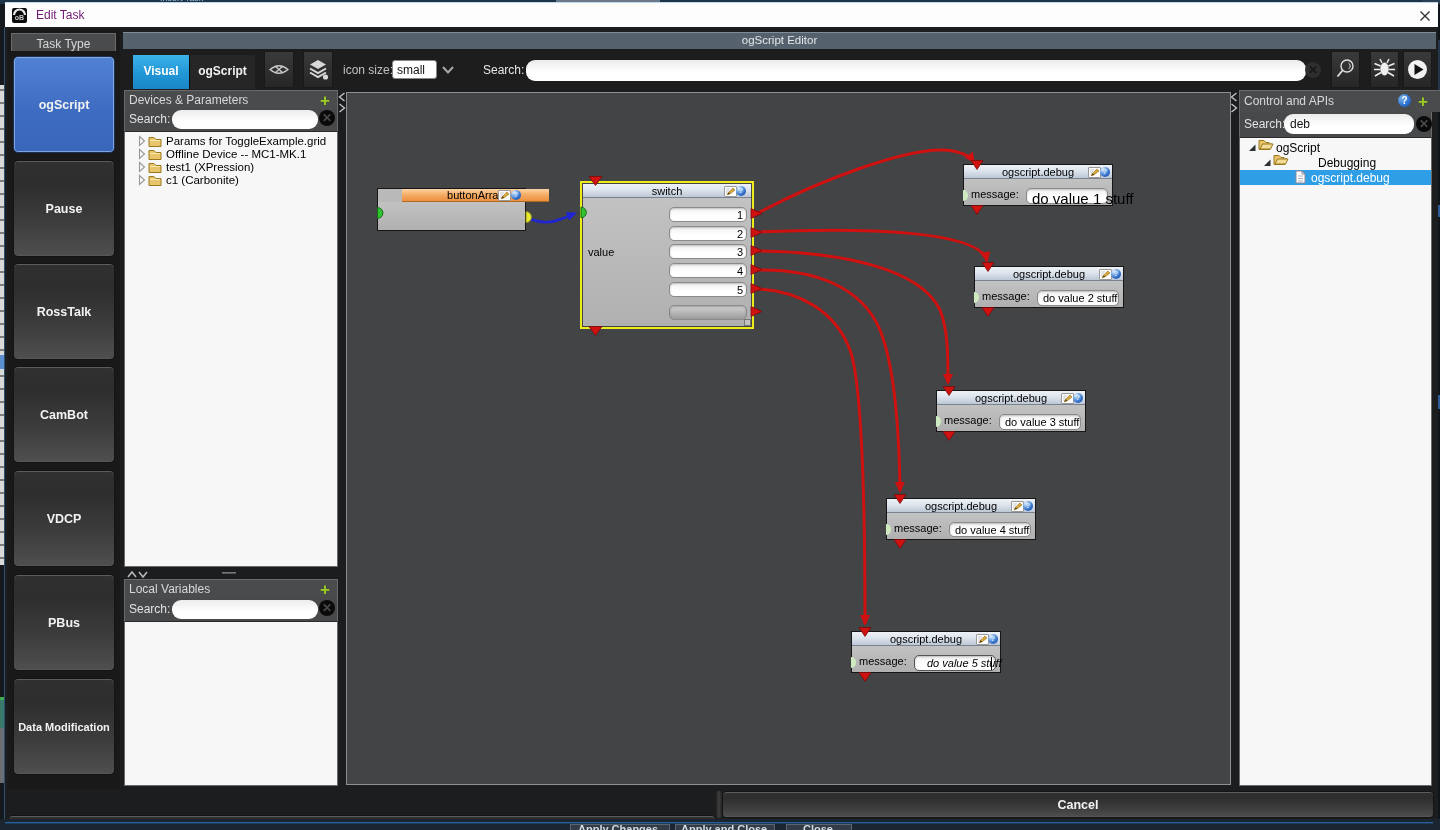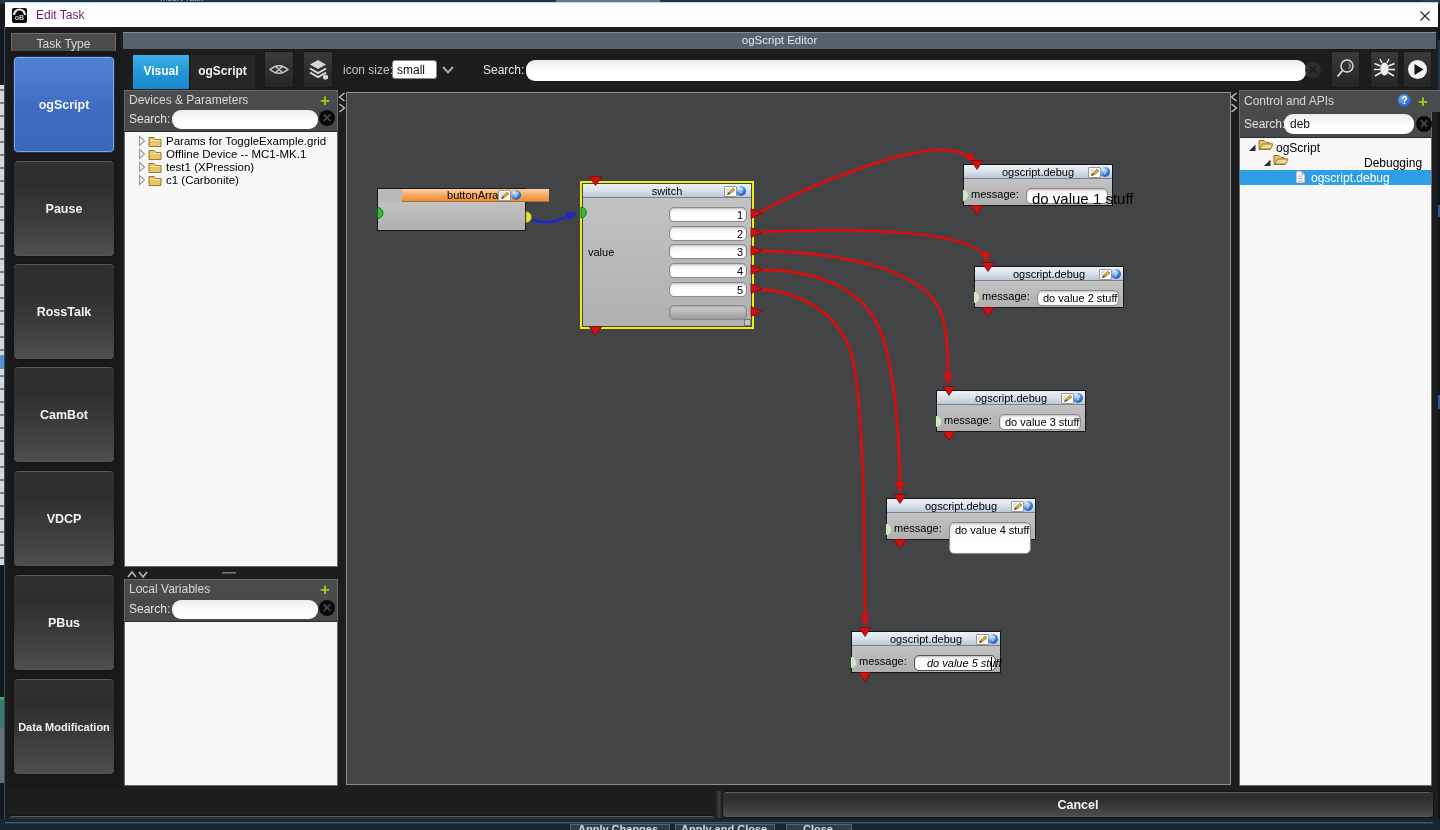--- a/index.html
+++ b/index.html
@@ -327,21 +327,21 @@
   <div class="pencil" style="right:11px;top:2px;">
       <svg style="display:block" width="11" height="9" viewBox="0 0 11 9">
         <path d="M1.2 2 L5 2 M1.2 4 L4 4 M1.2 6 L3.2 6" stroke="#b8b8c0" stroke-width="0.8"></path>
         <path d="M2.2 7.8 L3.8 5.2 L7.8 1 L10 3 L5.2 6.8 Z" fill="#d9a93c" stroke="#8a6a14" stroke-width="0.6"></path>
         <path d="M2.2 7.8 L3.8 5.2 L5.2 6.8 Z" fill="#5a4010"></path>
       </svg>
     </div>
   <div class="qball" style="right:2px;top:2px;">?</div>
   <div class="abs" style="left:7px;top:23px;font-size:11px;color:#000;">message:</div>
   <div class="abs" style="left:-1px;top:25px;width:5px;height:11px;background:#cdeac0;border-radius:0 6px 6px 0;"></div>
-  <div class="wfield" style="left:62px;top:23px;width:82px;height:32px;">
+  <div class="wfield" style="left:62px;top:23px;width:82px;height:15px;">
       <span style="position:absolute;left:5px;top:1px;font-size:11px;white-space:nowrap;">do value 4 stuff</span>
     </div>
 </div>
 <div class="node dbg" style="left:851px;top:631px;width:150px;height:42px;">
   <div class="nhead">
       <div class="ntitle">ogscript.debug</div>
     </div>
   <div class="nbody"></div>
   <div class="pencil" style="right:11px;top:2px;">
       <svg style="display:block" width="11" height="9" viewBox="0 0 11 9">
@@ -435,21 +435,21 @@
     <path d="M21 12 L23.5 7 L34 7 L31.5 12 Z" fill="#f2dc96" stroke="#9a7820" stroke-width="1"></path>
   </g>
   <use href="#ofold" x="15" y="15"></use>
   <g transform="translate(57,34)">
     <path d="M0 0 L6 0 L9 3 L9 12 L0 12 Z" fill="#ffffff" stroke="#889" stroke-width="1"></path>
     <path d="M6 0 L6 3 L9 3" fill="none" stroke="#889" stroke-width="1"></path>
     <path d="M2 5 L7 5 M2 7.5 L7 7.5 M2 10 L7 10" stroke="#99a" stroke-width="0.8"></path>
   </g>
 </svg>
 <div class="treerow" style="left:1276px;top:141px;">ogScript</div>
-<div class="treerow" style="left:1364px;top:156px;">Debugging</div>
+<div class="treerow" style="left:1318px;top:156px;">Debugging</div>
 <div class="treerow" style="left:1311px;top:171px;color:#fff;">ogscript.debug</div>
 
 <div class="darkbtn" style="left:8px;top:791px;width:708px;height:27px;border-radius:4px;margin-top:24px;">OK</div>
 <div class="abs" style="left:716px;top:791px;width:6px;height:27px;background:linear-gradient(90deg,#222,#3f3f3f 50%,#222);border-radius:2px;"></div>
 <div class="darkbtn" style="left:722px;top:791px;width:712px;height:27px;border-radius:4px;">Cancel</div>
 
 <div class="abs" style="left:0;top:819px;width:1440px;height:11px;background:#1b2530;"></div>
 <div class="abs" style="left:5px;top:822px;width:1428px;height:1px;background:#2a5f96;"></div>
 <div class="abs" style="left:5px;top:823px;width:1428px;height:1px;background:#1e3c5c;"></div>
 <div class="abs" style="left:570px;top:824px;width:100px;height:6px;background:#333c46;border:1px solid #5a646e;border-bottom:none;"></div>

